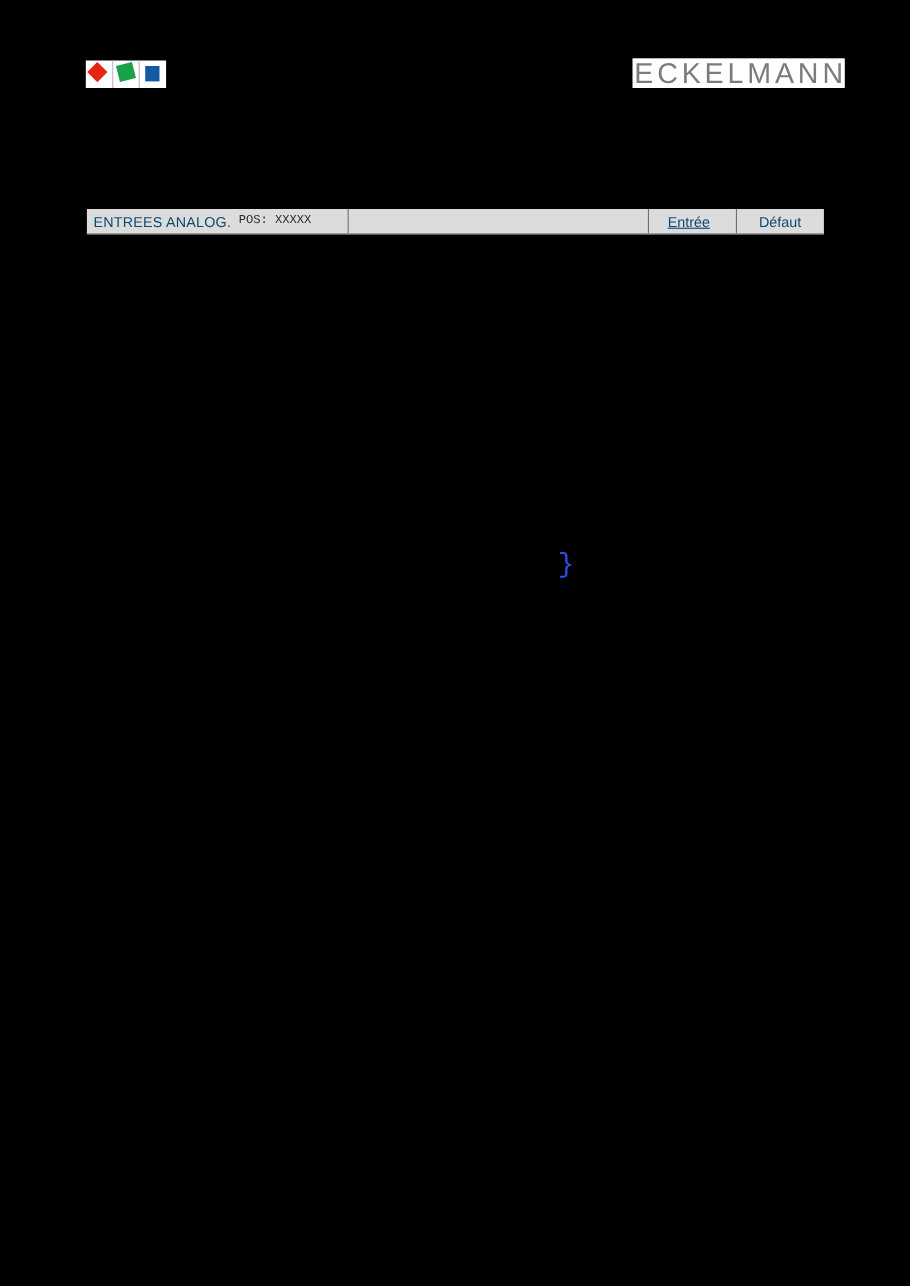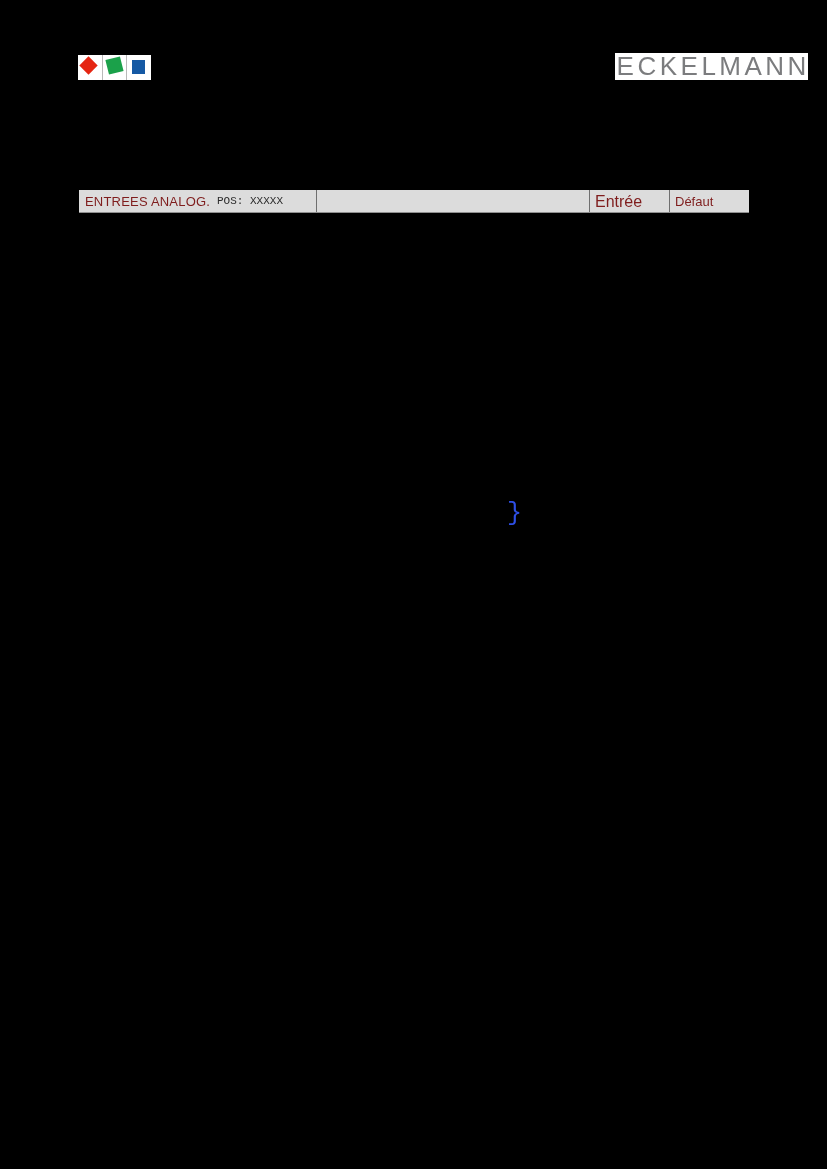--- a/index.html
+++ b/index.html
@@ -34,21 +34,20 @@
 
   
   .eckelmann-logo {
     position: absolute;
     left: 575px; top: 53px;
     width: 193px; height: 27px;
     background: #ffffff;
     display: flex;
     align-items: center;
     justify-content: center;
-    margin-left: 40px;
   }
   .eckelmann-text {
     font-size: 26px;
     line-height: 27px;
     font-weight: 400;
     letter-spacing: 3.5px;
     margin-right: -3.5px;
     white-space: nowrap;
   }
 
@@ -66,28 +65,28 @@
     width: 1px;
   }
   .th-div-1 { left: 237px; }
   .th-div-2 { left: 510px; }
   .th-div-3 { left: 590px; }
   .th-text {
     position: absolute;
     top: 0;
     height: 22px;
     line-height: 23px;
-    color: #7f1d1d;
+    color: #0c4a6e;
     white-space: nowrap;
   }
   .th-title   { left: 6px;  font-size: 13px; letter-spacing: 0.2px; }
   .th-pos     { left: 138px; font-family: "Liberation Mono", "DejaVu Sans Mono", monospace;
                 font-size: 11px; color: #2a2a2a; }
-  .th-entree  { left: 516px; font-size: 16px; }
-  .th-defaut  { left: 596px; font-size: 13px; text-align: center; }
+  .th-entree  { left: 528px; font-size: 13px; text-decoration: underline; }
+  .th-defaut  { left: 611px; font-size: 13px; text-align: center; }
 
   
   .blue-brace {
     position: absolute;
     left: 507px; top: 501px;
     width: 14px; height: 25px;
     font-family: "Liberation Mono", "DejaVu Sans Mono", monospace;
     font-size: 25px;
     line-height: 25px;
     font-weight: 400;

